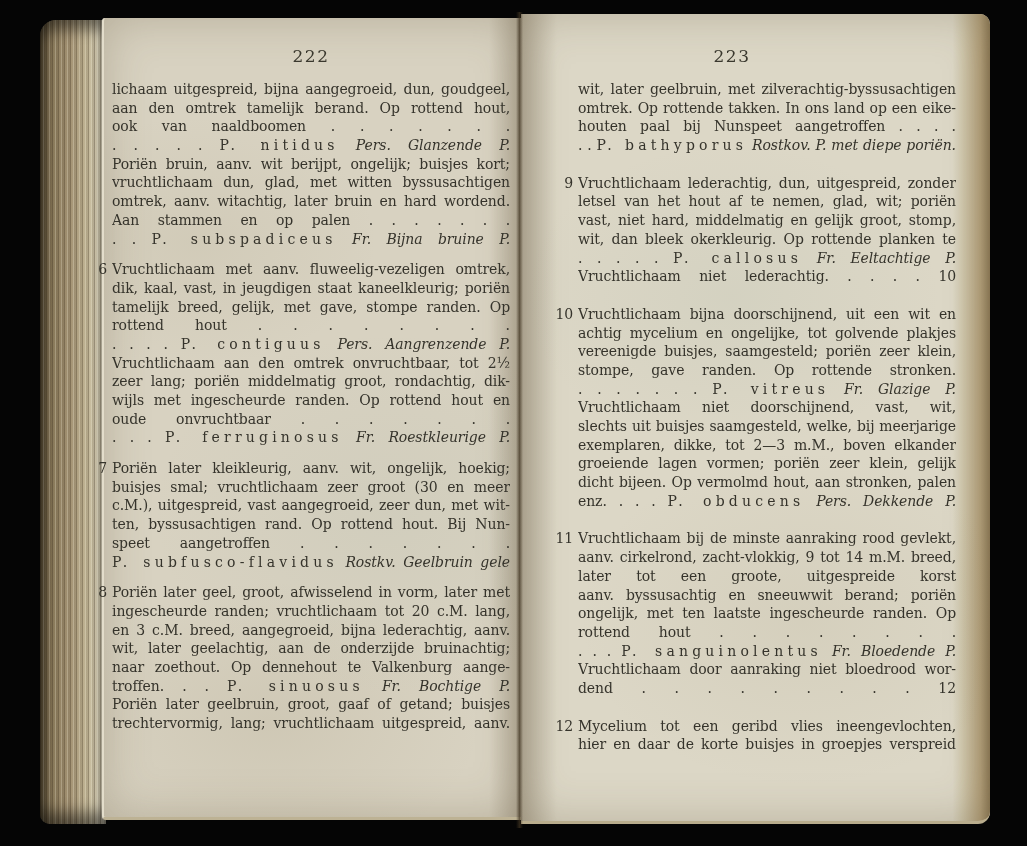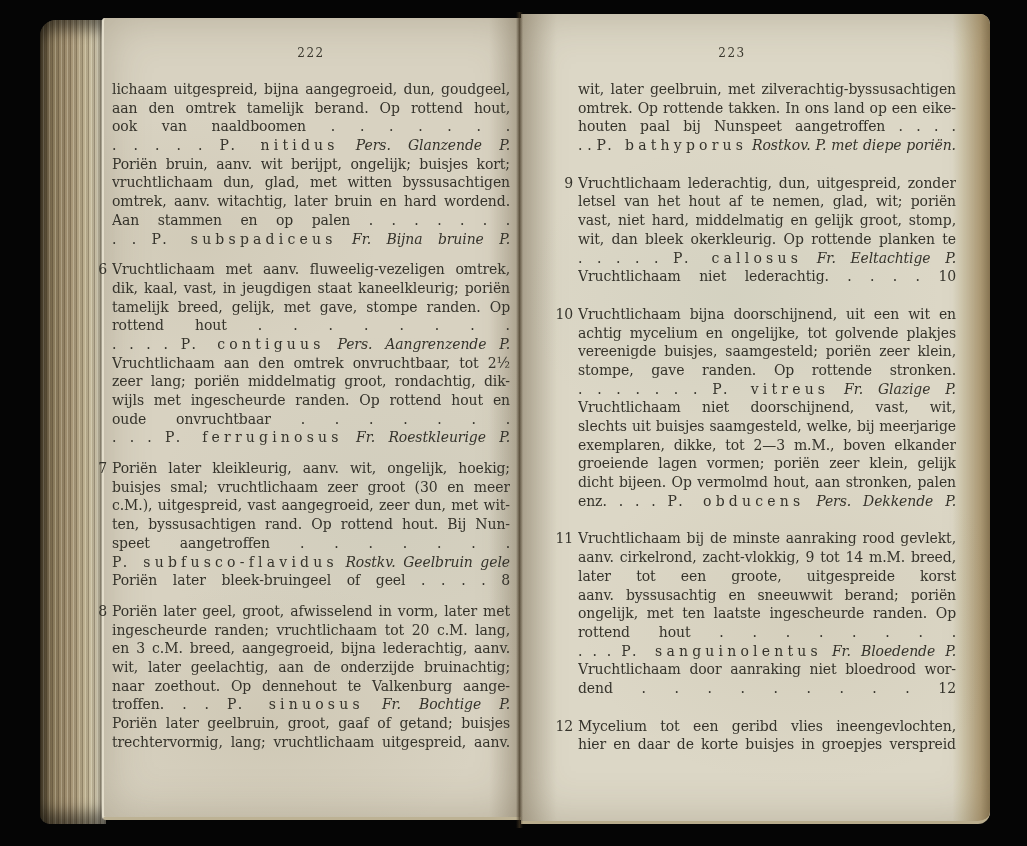--- a/index.html
+++ b/index.html
@@ -30,21 +30,21 @@
     border-bottom:3px solid #b9ad8d;
     border-radius:0 10px 12px 0;
     background-image:
       radial-gradient(ellipse 300px 220px at 45% 35%, rgba(130,155,140,0.09), rgba(0,0,0,0) 70%),
       radial-gradient(ellipse 320px 240px at 60% 75%, rgba(150,140,108,0.10), rgba(0,0,0,0) 70%),
       linear-gradient(90deg, rgba(88,72,48,0.30), rgba(88,72,48,0) 36px),
       linear-gradient(90deg, rgba(0,0,0,0) 0 92%, #d0c8ae 94%, #b3a07b 98%, #8d7a57 100%);}
   .gutter{position:absolute;left:476px;top:0;bottom:0;width:7px;
     background:linear-gradient(90deg, rgba(62,50,32,0) 0, rgba(62,50,32,0.70) 50%, rgba(62,50,32,0) 100%);}
   
-  .page-no{position:absolute;top:46px;font-size:12px;letter-spacing:1.5px;color:#3a382e;
+  .page-no{position:absolute;top:46px;font-size:17px;letter-spacing:1.5px;color:#3a382e;
     text-align:center;}
   .page-no.left{left:112px;width:398px;}
   .page-no.right{left:552px;width:360px;}
   .page-text{position:absolute;color:#35332b;font-size:14px;line-height:18.7px;
     letter-spacing:-0.1px;}
   #left-text{left:112px;top:80px;width:398px;}
   #right-text{left:578px;top:80px;width:378px;}
   .block{position:relative;}
   #left-text .block{margin-bottom:12px;}
   #right-text .block{margin-bottom:19px;}
@@ -93,21 +93,20 @@
         <div class="line"><span class="seg-dots">. . .</span> <span class="seg-sp">P. ferruginosus</span> <span class="seg-i">Fr.</span> <span class="seg-i">Roestkleurige P.</span></div>
       </div>
       <div class="block">
         <span class="item-num">7</span>
         <div class="line"><span class="seg-r">Poriën later kleikleurig, aanv. wit, ongelijk, hoekig;</span></div>
         <div class="line"><span class="seg-r">buisjes smal; vruchtlichaam zeer groot (30 en meer</span></div>
         <div class="line"><span class="seg-r">c.M.), uitgespreid, vast aangegroeid, zeer dun, met wit-</span></div>
         <div class="line"><span class="seg-r">ten, byssusachtigen rand. Op rottend hout. Bij Nun-</span></div>
         <div class="line"><span class="seg-r">speet aangetroffen</span> <span class="seg-dots">. . . . . . .</span></div>
         <div class="line"><span class="seg-sp">P. subfusco-flavidus</span> <span class="seg-i">Rostkv.</span> <span class="seg-i">Geelbruin gele P.</span></div>
-        <div class="line"><span class="seg-r">Poriën later bleek-bruingeel of geel .</span> <span class="seg-dots">. . .</span> <span class="seg-r">8</span></div>
       </div>
       <div class="block">
         <span class="item-num">8</span>
         <div class="line"><span class="seg-r">Poriën later geel, groot, afwisselend in vorm, later met</span></div>
         <div class="line"><span class="seg-r">ingescheurde randen; vruchtlichaam tot 20 c.M. lang,</span></div>
         <div class="line"><span class="seg-r">en 3 c.M. breed, aangegroeid, bijna lederachtig, aanv.</span></div>
         <div class="line"><span class="seg-r">wit, later geelachtig, aan de onderzijde bruinachtig; reuk</span></div>
         <div class="line"><span class="seg-r">naar zoethout. Op dennehout te Valkenburg aange-</span></div>
         <div class="line"><span class="seg-r">troffen.</span> <span class="seg-dots">. .</span> <span class="seg-sp">P. sinuosus</span> <span class="seg-i">Fr.</span> <span class="seg-i">Bochtige P.</span></div>
         <div class="line"><span class="seg-r">Poriën later geelbruin, groot, gaaf of getand; buisjes</span></div>

